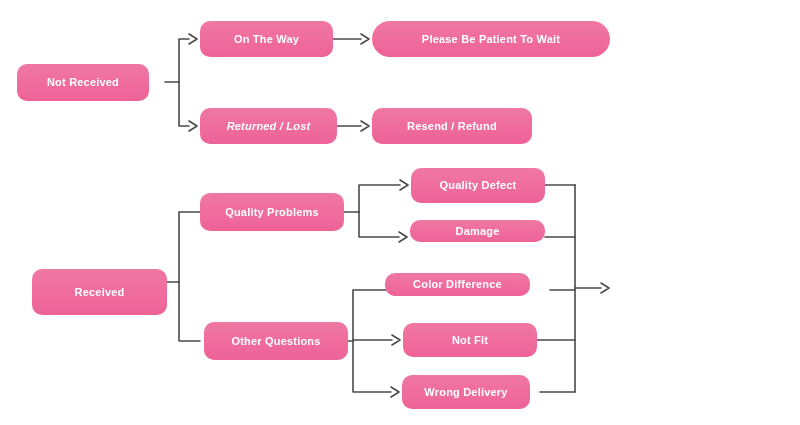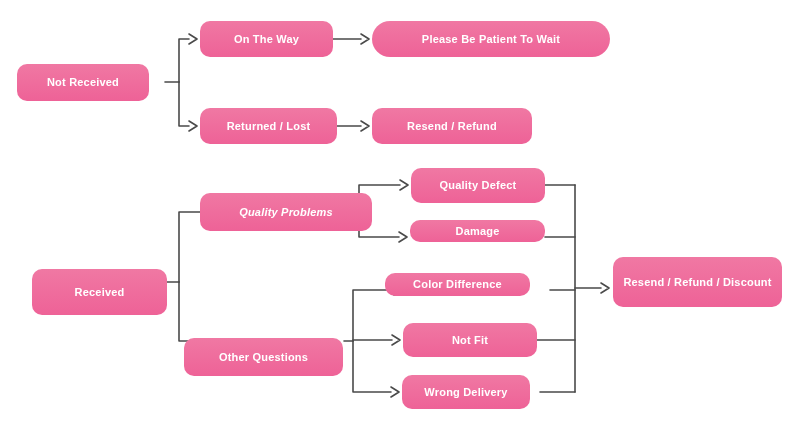--- a/index.html
+++ b/index.html
@@ -78,25 +78,24 @@
     <path class="edge" d="M550,290 L575,290"></path>
     <path class="edge" d="M537,340 L575,340"></path>
     <path class="edge" d="M540,392 L575,392"></path>
     <path class="edge" d="M575,185 L575,392"></path>
     <path class="edge" d="M575,288 L601,288 M601,283 L609,288 L601,293"></path>
   </svg>
 
   <div class="node" style="left:17px;  top:64px;  width:132px; height:37px;">Not Received</div>
   <div class="node" style="left:200px; top:21px;  width:133px; height:36px;">On The Way</div>
   <div class="node" style="left:372px; top:21px;  width:238px; height:36px;border-radius:18px;">Please Be Patient To Wait</div>
-  <div class="node" style="left:200px; top:108px; width:137px; height:36px;">Returned / Lost</div>
+  <div class="node" style="left:200px; top:108px; width:137px; height:36px;font-style:italic;">Returned / Lost</div>
   <div class="node" style="left:372px; top:108px; width:160px; height:36px;">Resend / Refund</div>
   <div class="node" style="left:32px;  top:263px; width:135px; height:46px;margin-top:6px;">Received</div>
-  <div class="node" style="left:200px; top:193px; width:172px; height:38px;font-style:italic;">Quality Problems</div>
-  <div class="node" style="left:184px; top:322px; width:159px; height:38px;margin-top:16px;">Other Questions</div>
+  <div class="node" style="left:200px; top:193px; width:144px; height:38px;">Quality Problems</div>
+  <div class="node" style="left:204px; top:322px; width:144px; height:38px;">Other Questions</div>
   <div class="node" style="left:411px; top:168px; width:134px; height:35px;">Quality Defect</div>
   <div class="node" style="left:410px; top:220px; width:135px; height:22px;">Damage</div>
   <div class="node" style="left:385px; top:273px; width:145px; height:23px;">Color Difference</div>
   <div class="node" style="left:403px; top:323px; width:134px; height:34px;">Not Fit</div>
   <div class="node" style="left:402px; top:375px; width:128px; height:34px;">Wrong Delivery</div>
-  <div class="node" style="left:613px; top:257px; width:169px; height:50px;">Resend / Refund / Discount</div>
 
 </div>
 
 </body></html>

